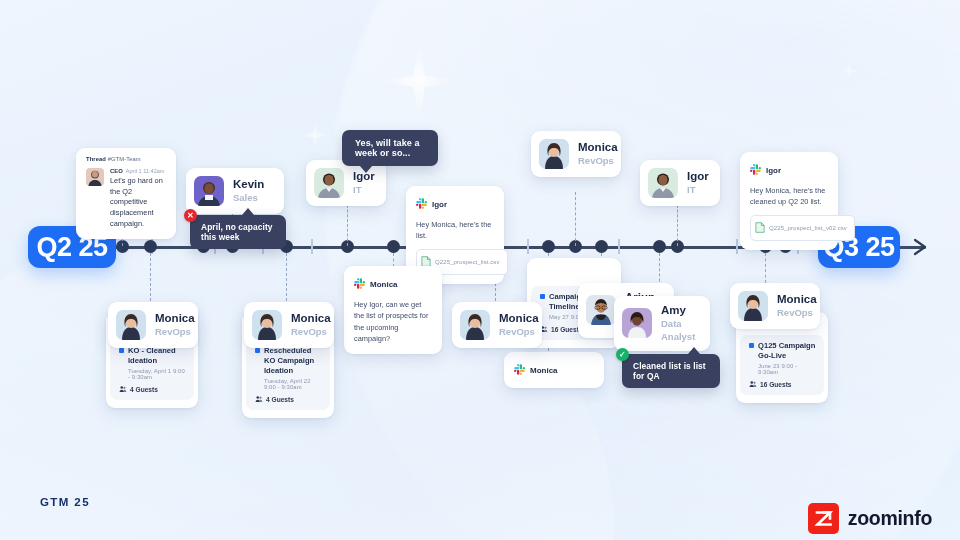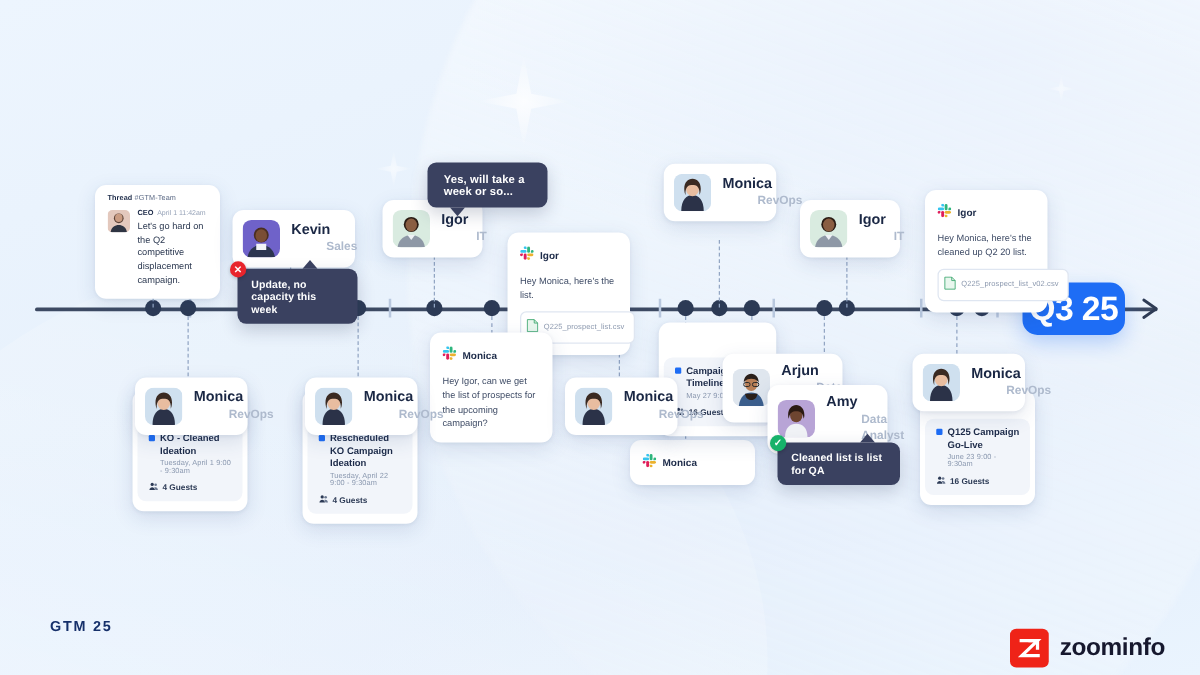--- a/index.html
+++ b/index.html
@@ -81,21 +81,21 @@
 
   
   .card { position: absolute; background: #fff; border-radius: 9px;
           box-shadow: 0 5px 16px rgba(40,70,120,.13), 0 1px 3px rgba(40,70,120,.07); }
 
   
   .person { display: flex; align-items: center; gap: 9px; padding: 8px 14px 8px 8px; }
   .avatar { width: 30px; height: 30px; border-radius: 7px; flex: none; overflow: hidden; position: relative; }
   .avatar svg { display: block; }
   .p-name { font-size: 11.5px; font-weight: 700; color: #1a2744; line-height: 1.15; }
-  .p-role { font-size: 9.5px; font-weight: 600; color: #aebacd; line-height: 1.3; margin-top: 1px; margin-left: 28px; }
+  .p-role { font-size: 9.5px; font-weight: 600; color: #aebacd; line-height: 1.3; margin-top: 1px; }
 
   
   .cal { background: #f2f5fa; border-radius: 7px; padding: 6px 8px 6px 9px; margin: 0 4px 4px 4px; }
   .cal-title { font-size: 7.6px; font-weight: 700; color: #1d2b49; line-height: 1.32; position: relative; padding-left: 9px; }
   .cal-title::before {
     content: ""; position: absolute; left: 0; top: 2px;
     width: 5px; height: 5px; background: #1e6df5; border-radius: 1px;
   }
   .cal-time { font-size: 5.9px; color: #8a98af; margin: 2px 0 0 9px; letter-spacing: .1px; }
   .cal-guests { display: flex; align-items: center; gap: 3px; margin-top: 5px; font-size: 6.6px; font-weight: 700; color: #2c3a55; }
@@ -203,20 +203,21 @@
 
   <div class="conn" style="left:150px; top:253px;  height:48px"></div>
   <div class="conn" style="left:286px; top:253px;  height:48px"></div>
   <div class="conn" style="left:393px; top:253px;  height:14px"></div>
   <div class="conn" style="left:495px; top:253px;  height:48px"></div>
   <div class="conn" style="left:548px; top:253px;  height:98px"></div>
   <div class="conn" style="left:601px; top:253px;  height:30px"></div>
   <div class="conn" style="left:659px; top:253px;  height:54px"></div>
   <div class="conn" style="left:765px; top:253px;  height:30px"></div>
 
+  <div class="qbadge" id="q2badge">Q2 25</div>
   <div class="qbadge" id="q3badge">Q3 25</div>
 </div>
 
 <div class="card thread" style="left:76px; top:148px; width:100px;">
   <div class="thread-label">
     <b>Thread</b>
     <span>#GTM-Team</span>
   </div>
   <div class="thread-row">
     <div class="thread-av">
@@ -247,21 +248,21 @@
       </svg>
   </div>
   <div>
     <div class="p-name">Kevin</div>
     <div class="p-role">Sales</div>
   </div>
 </div>
 <div class="bubble" style="left:190px; top:215px; width:96px;">
   <div class="tail tail-up" style="left:52px"></div>
   <div class="badge-status badge-err">✕</div>
-  <span>Update, no capacity this week</span>
+  <span>April, no capacity this week</span>
 </div>
 
 <div class="card person" style="left:306px; top:160px; width:80px;">
   <div class="avatar">
     <svg width="30" height="30" viewBox="0 0 30 30">
         <rect width="30" height="30" fill="#d9ebe0"></rect>
         <circle cx="15" cy="11.5" r="6" fill="#2a1c14"></circle>
         <ellipse cx="15" cy="12" rx="4.6" ry="5.2" fill="#8a5e42"></ellipse>
         <path d="M4 30c1-7 6-10 11-10s10 3 11 10z" fill="#8e98a6"></path>
         <path d="M12 20l3 4 3-4" fill="#eef1f5"></path>
@@ -507,21 +508,21 @@
         <path d="M10 20c.5 3 2 5 5 5s4.5-2 5-5z" fill="#2a1f1a"></path>
         <rect x="9" y="11" width="5" height="3.2" rx="1.4" fill="none" stroke="#2a2a2a" stroke-width=".8"></rect>
         <rect x="16" y="11" width="5" height="3.2" rx="1.4" fill="none" stroke="#2a2a2a" stroke-width=".8"></rect>
       </svg>
   </div>
   <div>
     <div class="p-name">Arjun</div>
     <div class="p-role">Data Science</div>
   </div>
 </div>
-<div class="card person" style="left:614px; top:308px; width:96px; z-index:3;">
+<div class="card person" style="left:614px; top:296px; width:96px; z-index:3;">
   <div class="avatar">
     <svg width="30" height="30" viewBox="0 0 30 30">
         <rect width="30" height="30" fill="#b8a4d6"></rect>
         <path d="M6 30c0-8 4-11 9-11s9 3 9 11z" fill="#f0f2f6"></path>
         <ellipse cx="15" cy="12" rx="5" ry="5.8" fill="#6e4530"></ellipse>
         <path d="M8.5 12c0-5 3-8 6.5-8s6.5 3 6.5 8c0 2-.6 3-.6 3-.4-5-2.9-6-5.9-6s-5.5 1-5.9 6c0 0-.6-1-.6-3z" fill="#2b1a12"></path>
       </svg>
   </div>
   <div>
     <div class="p-name">Amy</div>

